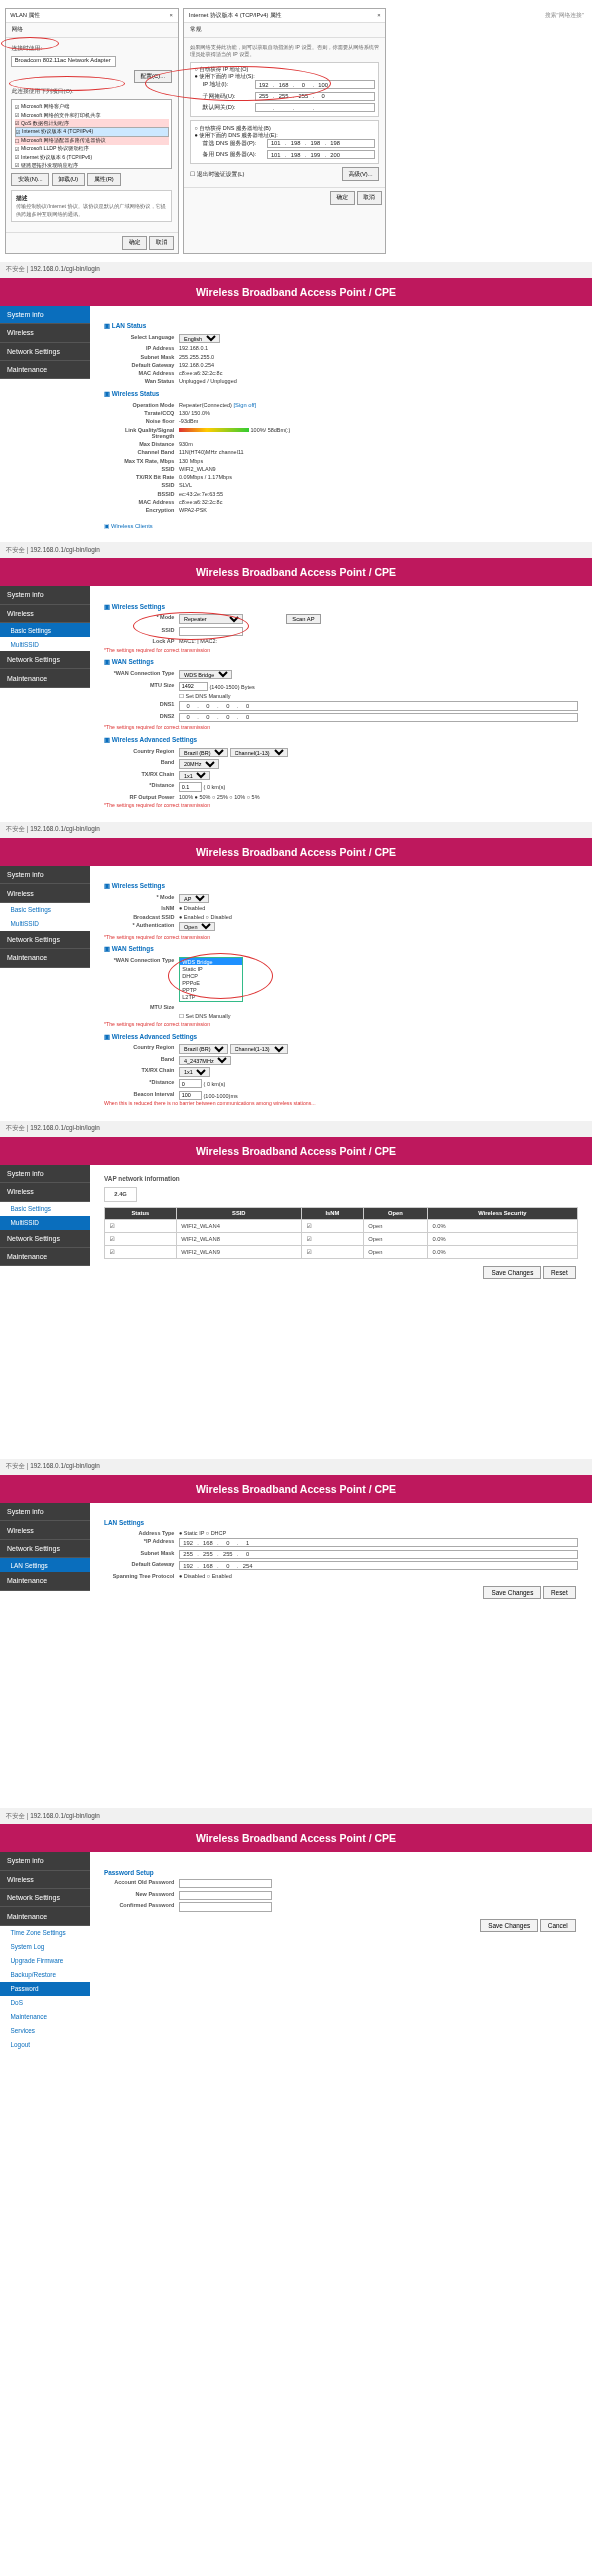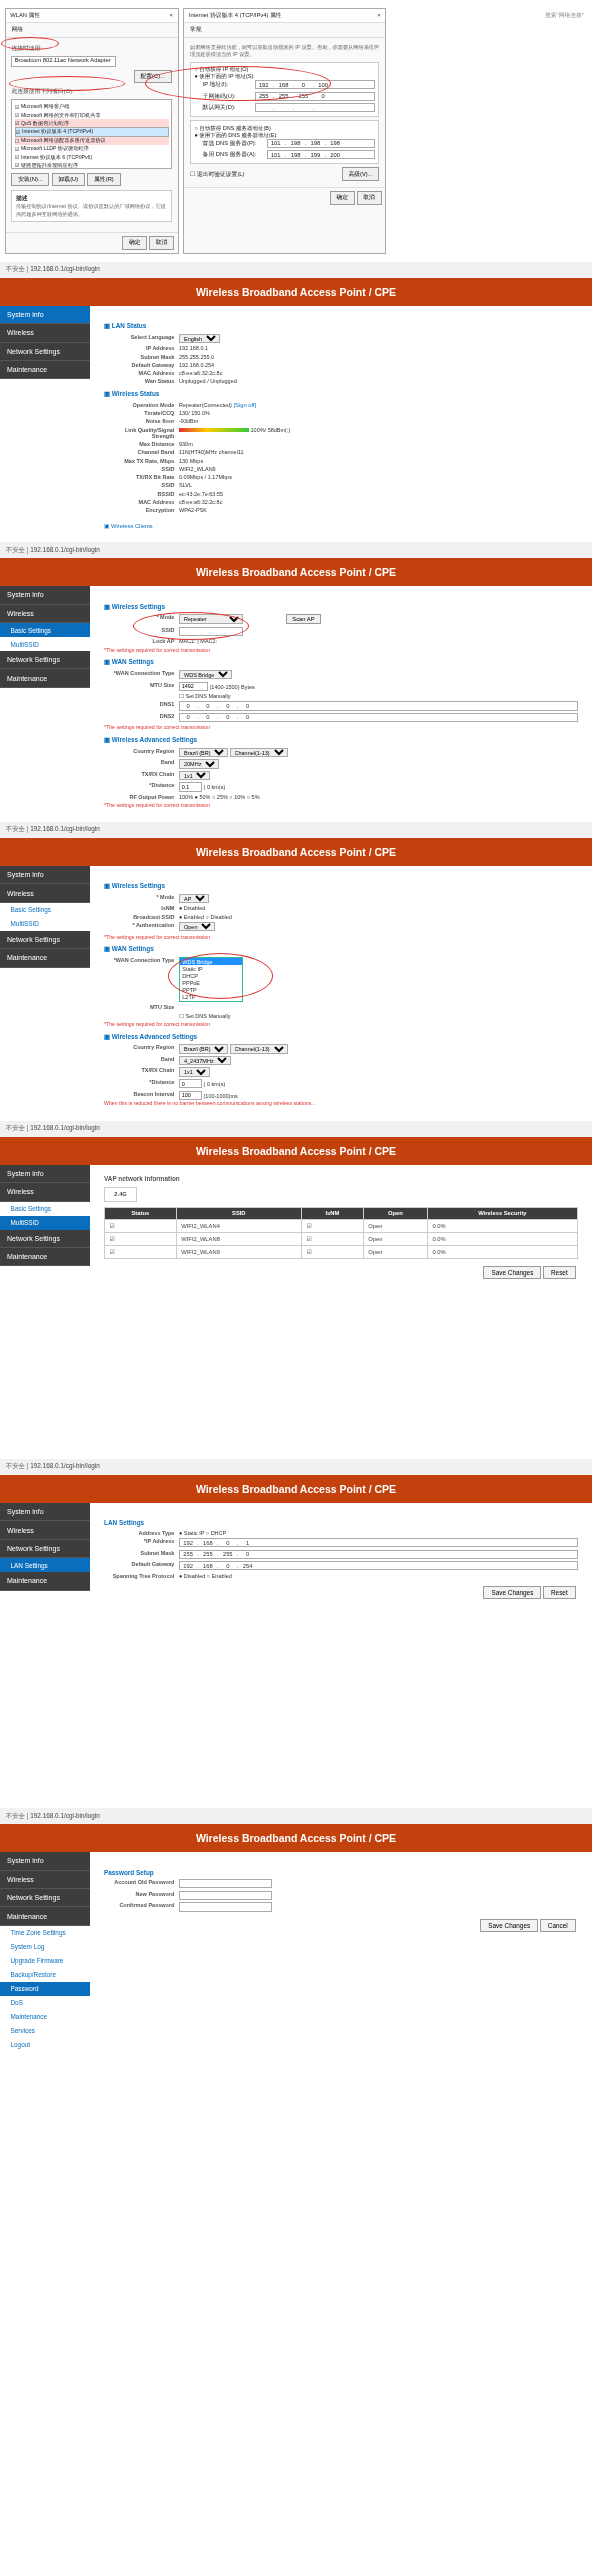--- a/index.html
+++ b/index.html
@@ -24,21 +24,21 @@
   .chklist .row.sel2 { background: #ffd8d8; }
   .ellipse { border: 1.2px solid #d33; border-radius: 50%; position: absolute; pointer-events: none; }
   .ipbox { display: inline-flex; border: 0.6px solid #aaa; background: #fff; }
   .ipbox span { width: 16.3px; text-align: center; font-size: 5.8px; padding: 0.6px 0; }
   .ipbox .dot { width: 3.5px; text-align: center; }
   .hint { font-size: 5.2px; color: #666; line-height: 1.4; }
   .dlg-actions { text-align: right; padding: 3.5px; border-top: 0.6px solid #ddd; }
 
   
   .cpe-outer { background: #d7d7d7; padding: 0; }
-  .cpe-hdr { background: #c2410c; color: #fff; text-align: center; font-size: 10.5px; font-weight: bold; padding: 8.1px 0; }
+  .cpe-hdr { background: #be185d; color: #fff; text-align: center; font-size: 10.5px; font-weight: bold; padding: 8.1px 0; }
   .cpe-body { display: flex; min-height: 221px; background: #fff; }
   .sidebar { width: 90px; background: #fff; border-right: 0; }
   .sidebar .mi { background: #3d3d3d; color: #fff; font-size: 7px; padding: 5.2px 7px; border-bottom: 0.6px solid #555; cursor: pointer; }
   .sidebar .mi.hi { background: #0a6ebd; }
   .sidebar .sub { background: #fff; color: #0a6ebd; font-size: 6.4px; padding: 3.5px 10.5px; border: 0; cursor: pointer; }
   .sidebar .sub.hi { background: #0a6ebd; color: #fff; }
   .content { flex: 1; padding: 10.5px 14px; font-size: 5.8px; color: #444; position: relative; }
   .panel-title { font-size: 6.4px; color: #0a6ebd; font-weight: bold; margin: 5.8px 0 3.5px; }
   .infogrid { display: grid; grid-template-columns: 75px auto; row-gap: 2.3px; font-size: 5.5px; }
   .infogrid .k { text-align: right; padding-right: 4.6px; font-weight: bold; color: #555; }

